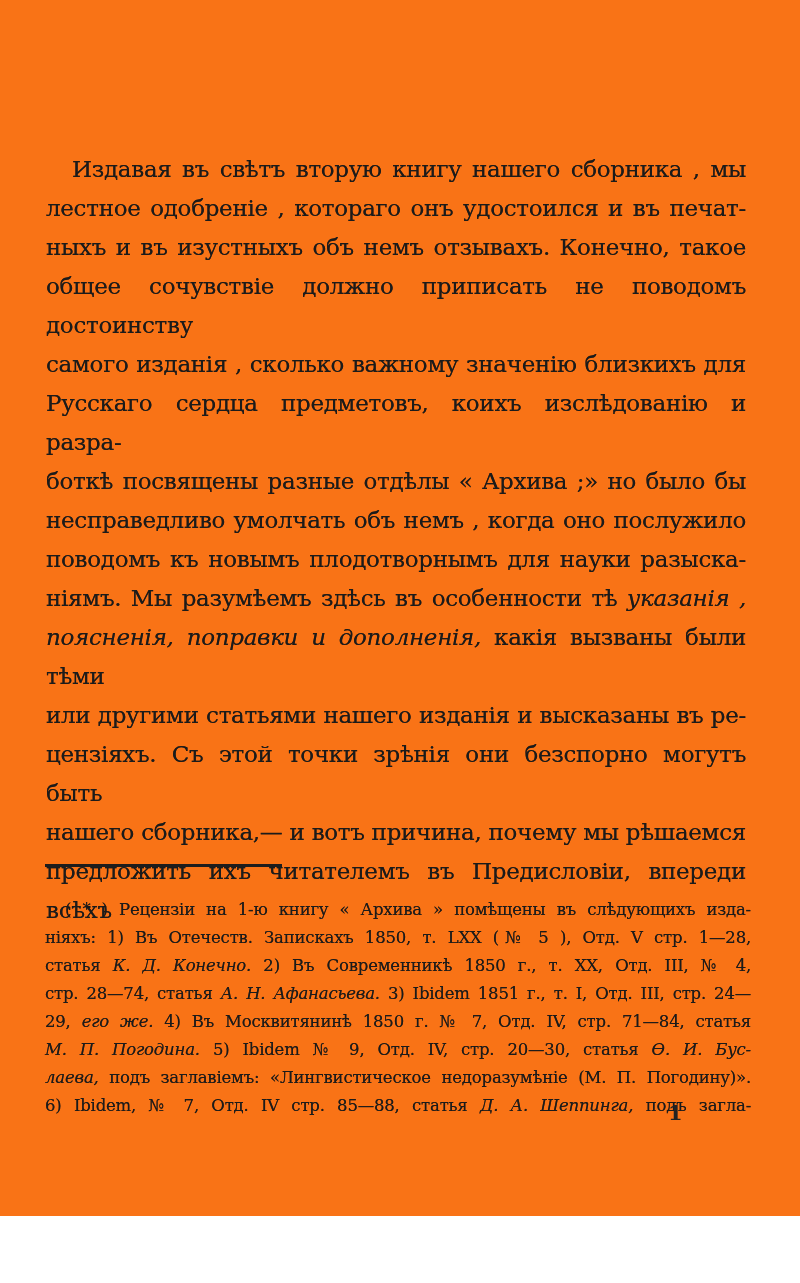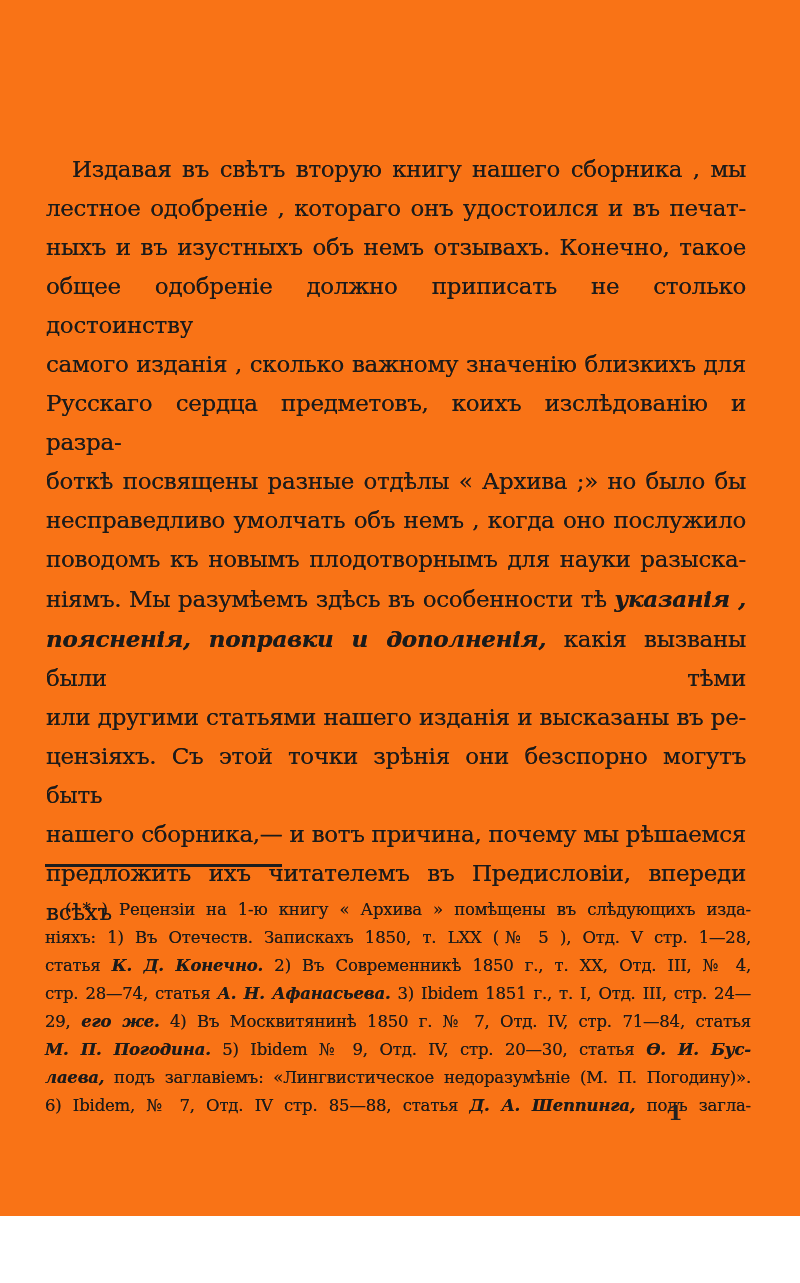--- a/index.html
+++ b/index.html
@@ -61,41 +61,40 @@
   .footnote .tline {
     text-align: justify;
     text-align-last: justify;
     white-space: normal;
   }
   .footnote .tline.indent {
     text-indent: 20px;
   }
   .seg.it {
     font-style: italic;
-    font-weight: bold;
   }
   .page-number {
     position: absolute;
     left: 668px;
     top: 1100px;
     font-size: 21px;
     font-weight: bold;
     color: #222222;
   }
 </style>
 </head>
 <body>
 
 <div class="page">
 
   <div class="main-text" id="main-text">
       <div class="tline indent"><span class="seg">Издавая въ свѣтъ вторую книгу нашего сборника , мы</span></div>
       <div class="tline"><span class="seg">лестное одобреніе , котораго онъ удостоился и въ печат-</span></div>
       <div class="tline"><span class="seg">ныхъ и въ изустныхъ объ немъ отзывахъ. Конечно, такое</span></div>
-      <div class="tline"><span class="seg">общее одобреніе должно приписать не столько достоинству</span></div>
+      <div class="tline"><span class="seg">общее сочувствіе должно приписать не поводомъ достоинству</span></div>
       <div class="tline"><span class="seg">самого изданія , сколько важному значенію близкихъ для</span></div>
       <div class="tline"><span class="seg">Русскаго сердца предметовъ, коихъ изслѣдованію и разра-</span></div>
       <div class="tline"><span class="seg">боткѣ посвящены разные отдѣлы « Архива ;» но было бы</span></div>
       <div class="tline"><span class="seg">несправедливо  умолчать объ немъ , когда оно послужило</span></div>
       <div class="tline"><span class="seg">поводомъ къ новымъ плодотворнымъ для науки разыска-</span></div>
       <div class="tline"><span class="seg">ніямъ. Мы разумѣемъ здѣсь въ особенности тѣ </span><span class="seg it">указанія ,</span></div>
       <div class="tline"><span class="seg it">поясненія, поправки и дополненія,</span><span class="seg"> какія вызваны были тѣми</span></div>
       <div class="tline"><span class="seg">или другими статьями нашего изданія и высказаны въ ре-</span></div>
       <div class="tline"><span class="seg">цензіяхъ. Съ этой точки зрѣнія они безспорно могутъ быть</span></div>
       <div class="tline"><span class="seg">нашего сборника,— и вотъ причина, почему мы рѣшаемся</span></div>

